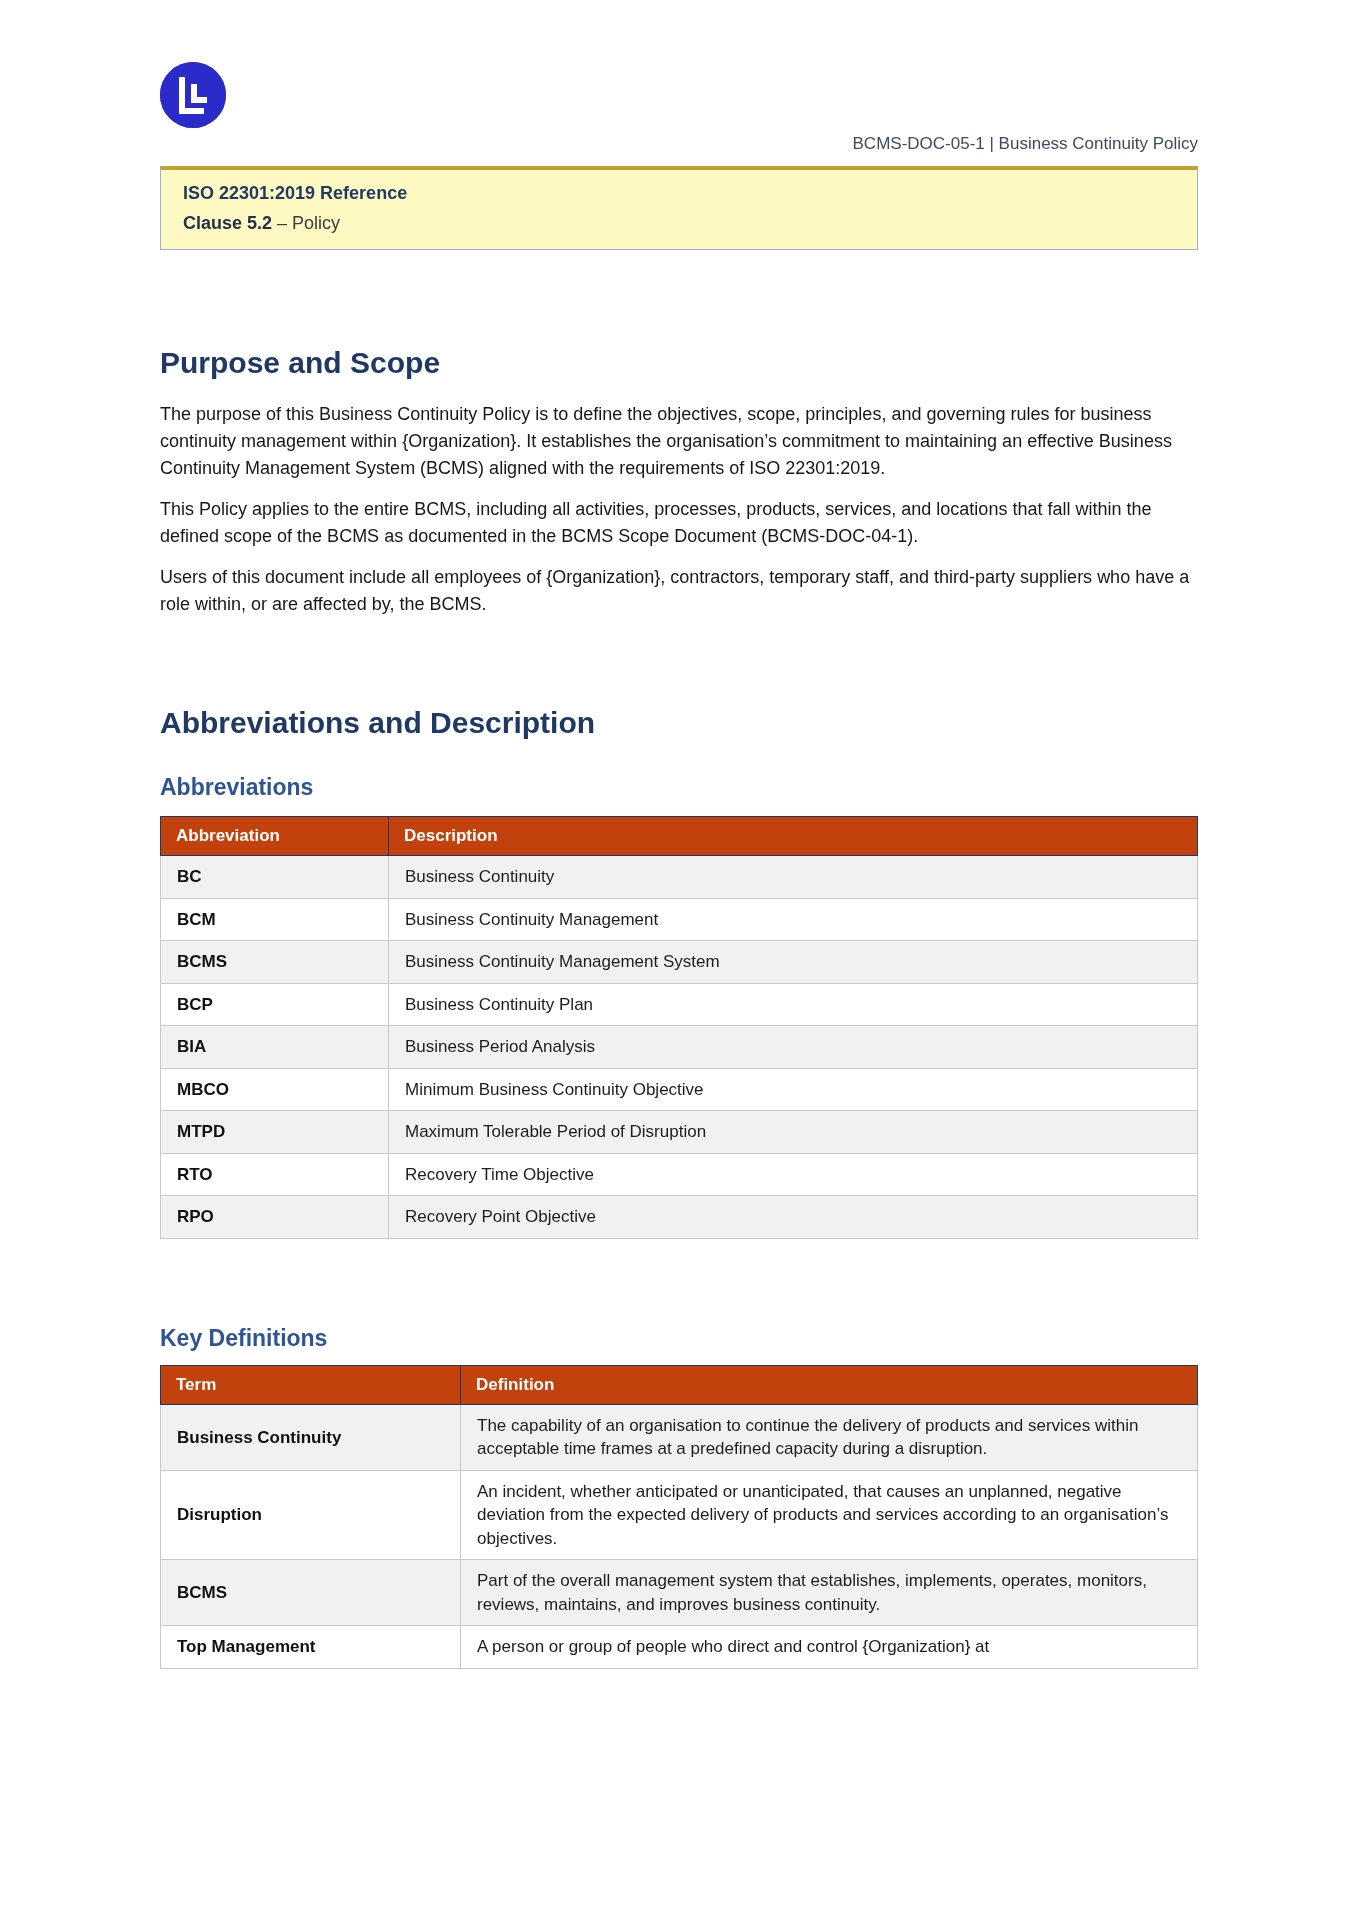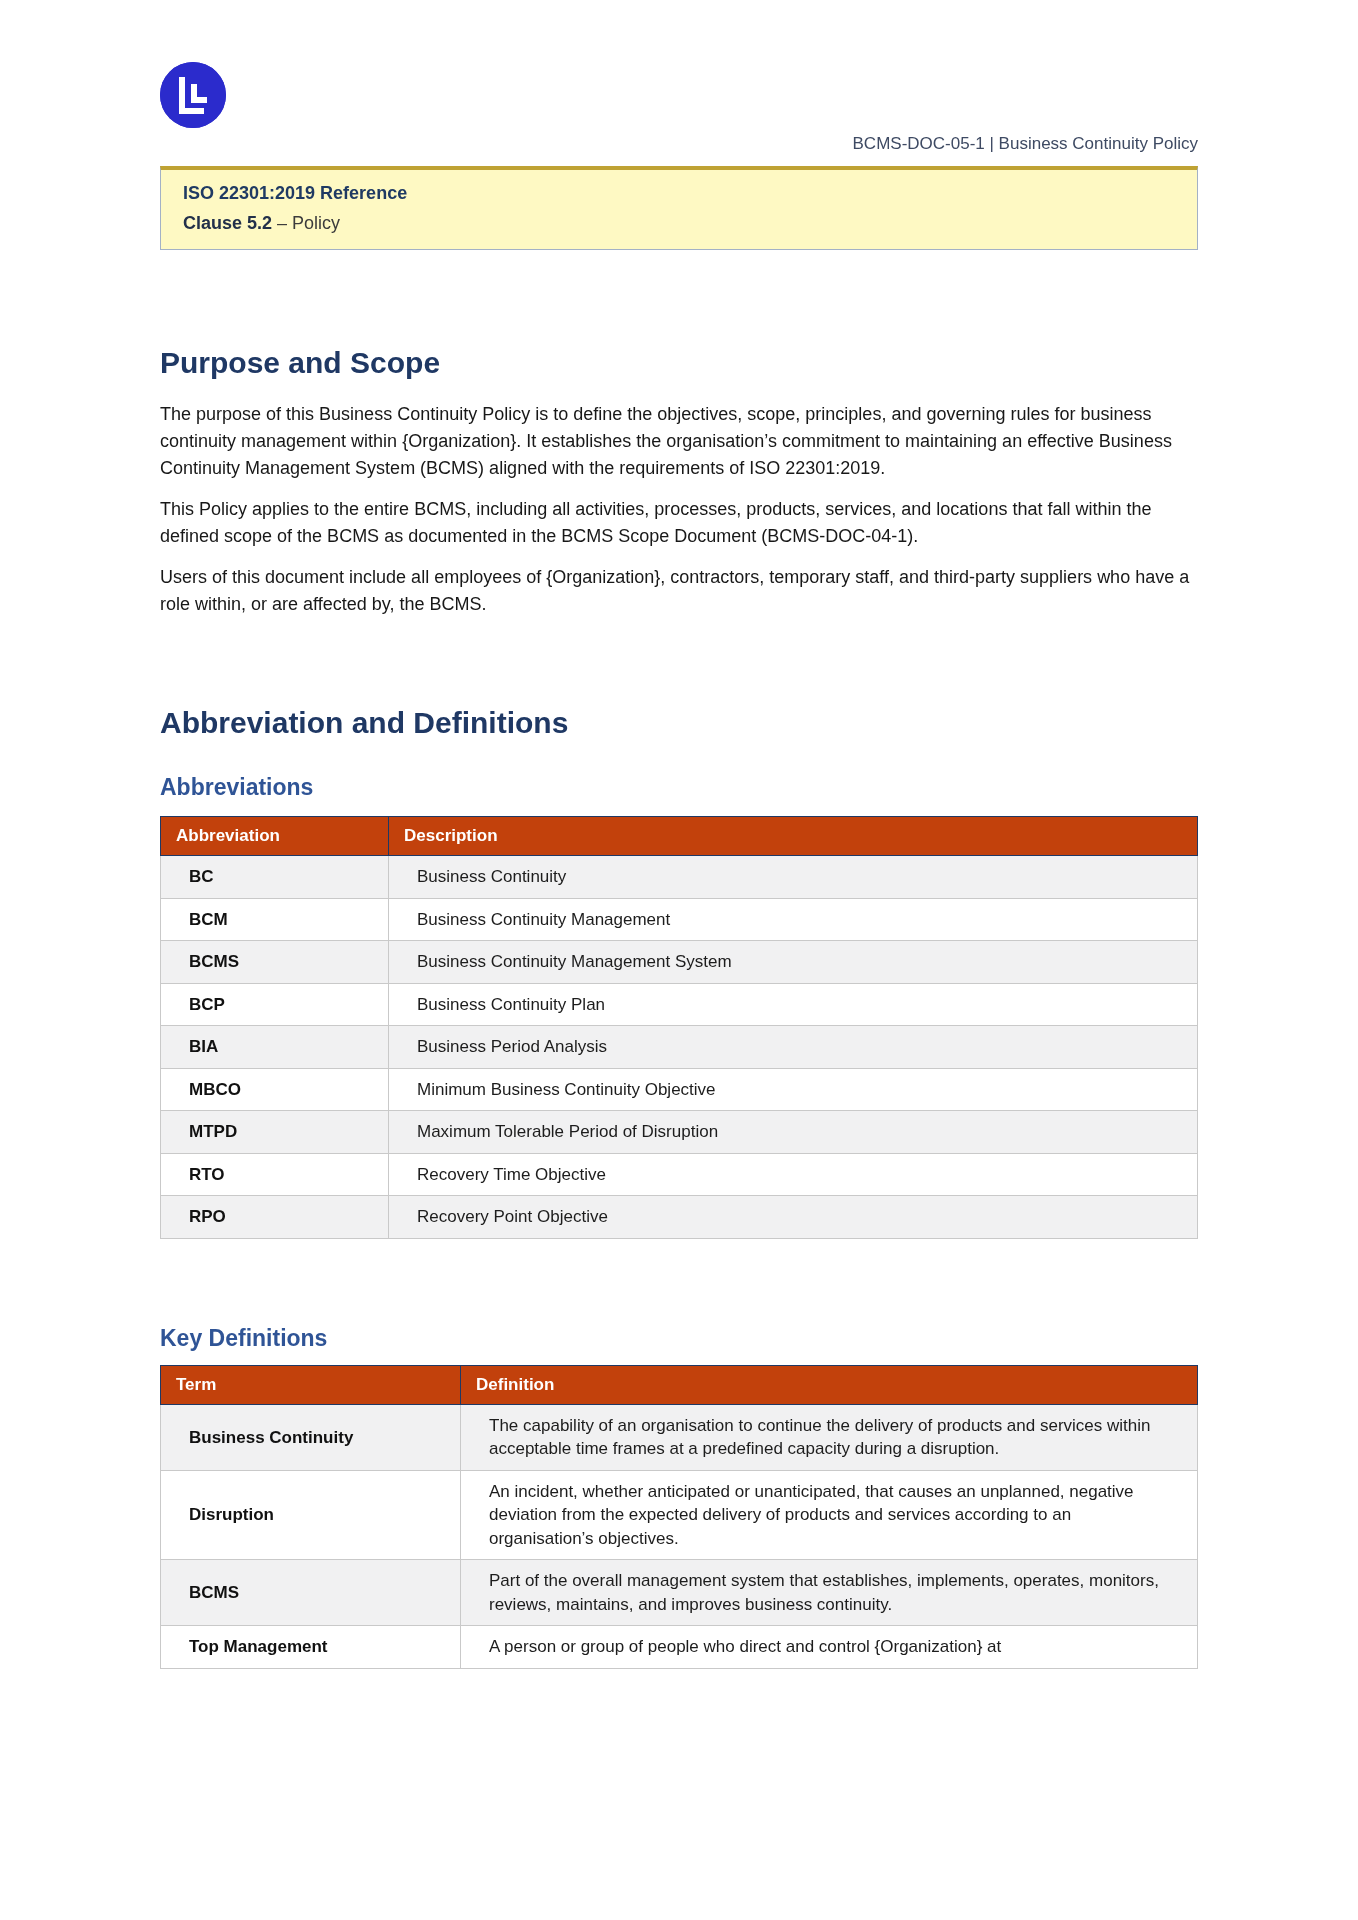--- a/index.html
+++ b/index.html
@@ -64,21 +64,21 @@
     font-size:17px;
   }
   table.doc-table th {
     background:#c2410c; color:#ffffff;
     text-align:left; font-weight:bold;
     padding:9px 15px;
     border:1px solid #1f3864;
   }
   table.doc-table th + th { border-left:1px solid #c3cddd; }
   table.doc-table td {
-    padding:9px 28px;
+    padding:9px 16px;
     border:1px solid #c9c9c9;
     color:#1d1d1d;
     vertical-align:middle;
     line-height:1.38;
   }
   table.doc-table td:first-child { font-weight:bold; color:#111111; }
   table.doc-table tbody tr:nth-child(odd)  { background:#f1f1f2; }
   table.doc-table tbody tr:nth-child(even) { background:#ffffff; }
   table.abbr-table th:first-child, table.abbr-table td:first-child { width:228px; }
   table.defs-table th:first-child, table.defs-table td:first-child { width:300px; }
@@ -119,21 +119,21 @@
     </div>
   </div>
 
   <div class="content">
 
     <h1 class="doc-h1">Purpose and Scope</h1>
     <p class="para first">The purpose of this Business Continuity Policy is to define the objectives, scope, principles, and governing rules for business continuity management within {Organization}. It establishes the organisation’s commitment to maintaining an effective Business Continuity Management System (BCMS) aligned with the requirements of ISO 22301:2019.</p>
     <p class="para">This Policy applies to the entire BCMS, including all activities, processes, products, services, and locations that fall within the defined scope of the BCMS as documented in the BCMS Scope Document (BCMS-DOC-04-1).</p>
     <p class="para">Users of this document include all employees of {Organization}, contractors, temporary staff, and third-party suppliers who have a role within, or are affected by, the BCMS.</p>
 
-    <h1 class="doc-h1 second">Abbreviation and Definitions</h1>
+    <h1 class="doc-h1 second">Abbreviations and Description</h1>
 
     <h2 class="doc-h2">Abbreviations</h2>
     <table class="doc-table abbr-table">
       <thead>
         <tr>
           <th>Abbreviation</th>
           <th>Description</th>
         </tr>
       </thead>
       <tbody>

